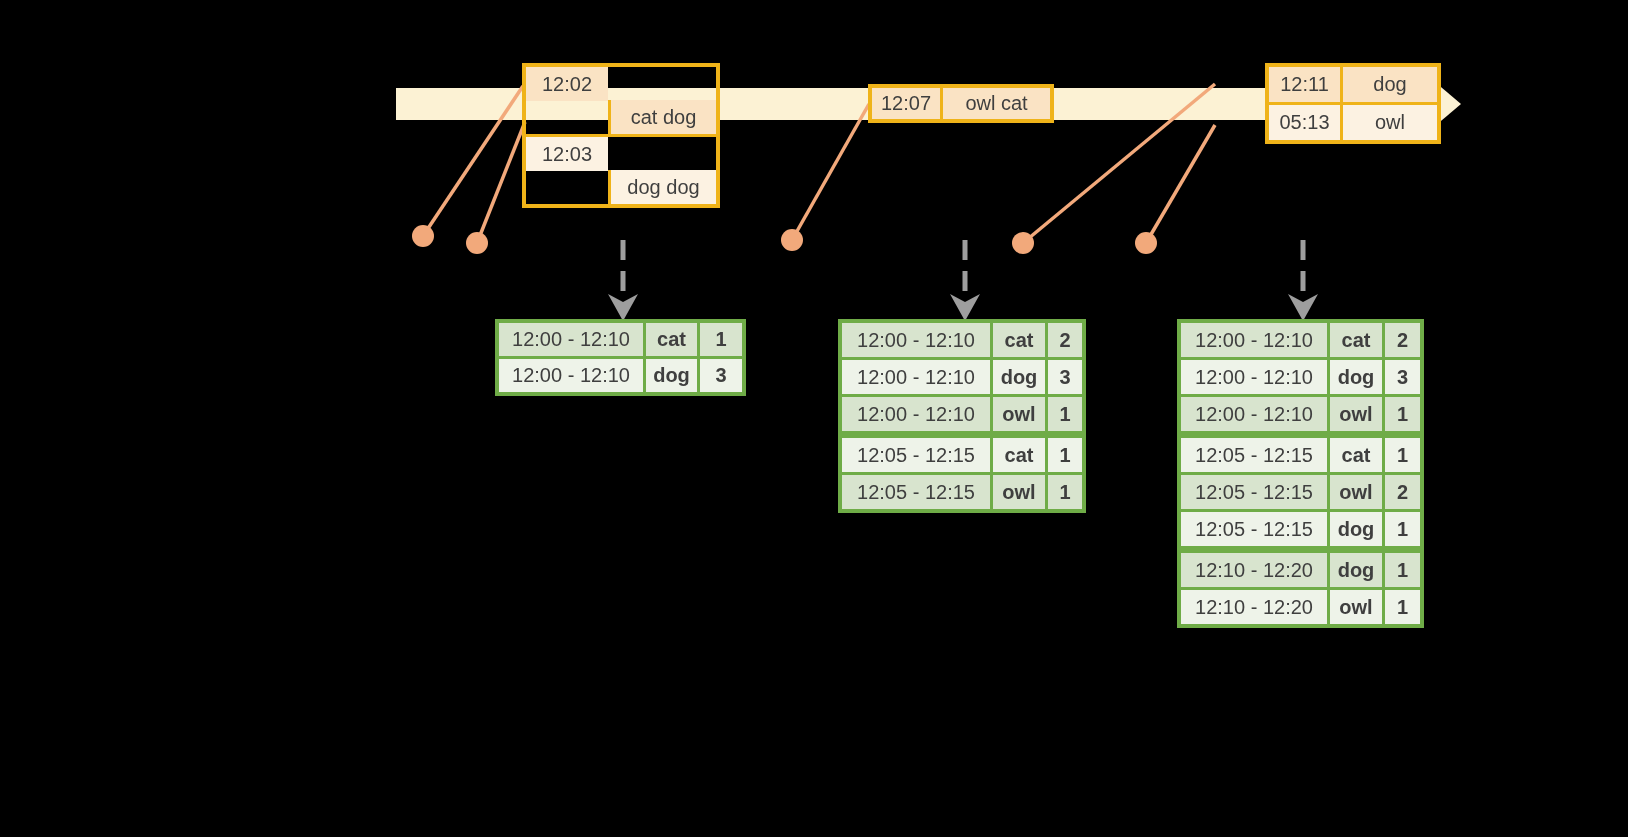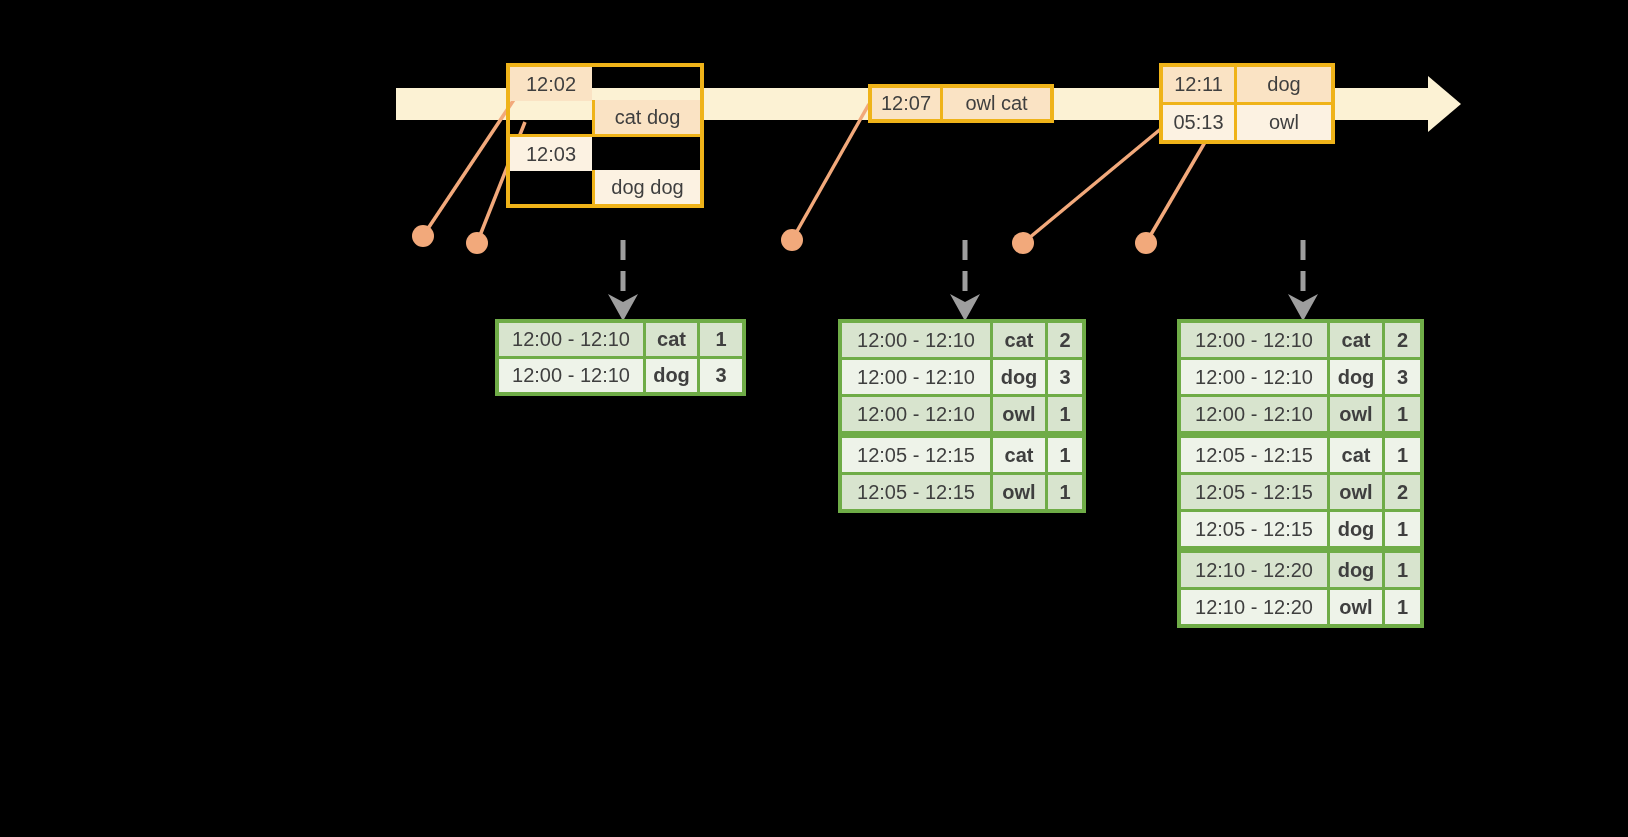--- a/index.html
+++ b/index.html
@@ -22,23 +22,23 @@
 
   
   .res-table{border:4px solid var(--green-border,#6fac47);text-align:center;}
   .res-table .t-row + .t-row{border-top:3px solid var(--green-border,#6fac47);}
   .res-table .t-row.group-start{border-top:7px solid var(--green-border,#6fac47);}
   .res-table .cell + .cell{border-left:3px solid var(--green-border,#6fac47);font-weight:bold;}
   .res-table .shade-dark .cell{background:var(--result-row-dark,#d8e4ce);}
   .res-table .shade-light .cell{background:var(--result-row-light,#eef3e9);}
 
   
-  #evt1{left:506px;top:63px;}  #evt1 .cell{height:34px;} #evt1 .c0{width:82px;} #evt1 .c1{width:108px;margin-top:33px;}
+  #evt1{left:522px;top:63px;}  #evt1 .cell{height:34px;} #evt1 .c0{width:82px;} #evt1 .c1{width:108px;margin-top:33px;}
   #evt2{left:868px;top:84px;}  #evt2 .cell{height:31px;} #evt2 .c0{width:68px;} #evt2 .c1{width:110px;text-align:right;}
-  #evt3{left:1159px;top:63px;} #evt3 .cell{height:35px;} #evt3 .c0{width:71px;} #evt3 .c1{width:97px;}
+  #evt3{left:1265px;top:63px;} #evt3 .cell{height:35px;} #evt3 .c0{width:71px;} #evt3 .c1{width:97px;}
 
   #res1{left:495px;top:319px;}  #res1 .cell{height:33px;} #res1 .c0{width:144px;} #res1 .c1{width:54px;} #res1 .c2{width:45px;}
   #res2{left:838px;top:319px;}  #res2 .cell{height:34px;} #res2 .c0{width:148px;} #res2 .c1{width:55px;} #res2 .c2{width:37px;}
   #res3{left:1177px;top:319px;} #res3 .cell{height:34px;} #res3 .c0{width:146px;} #res3 .c1{width:55px;} #res3 .c2{width:38px;}
 </style>
 </head>
 <body>
 
 <div id="canvas">
 

